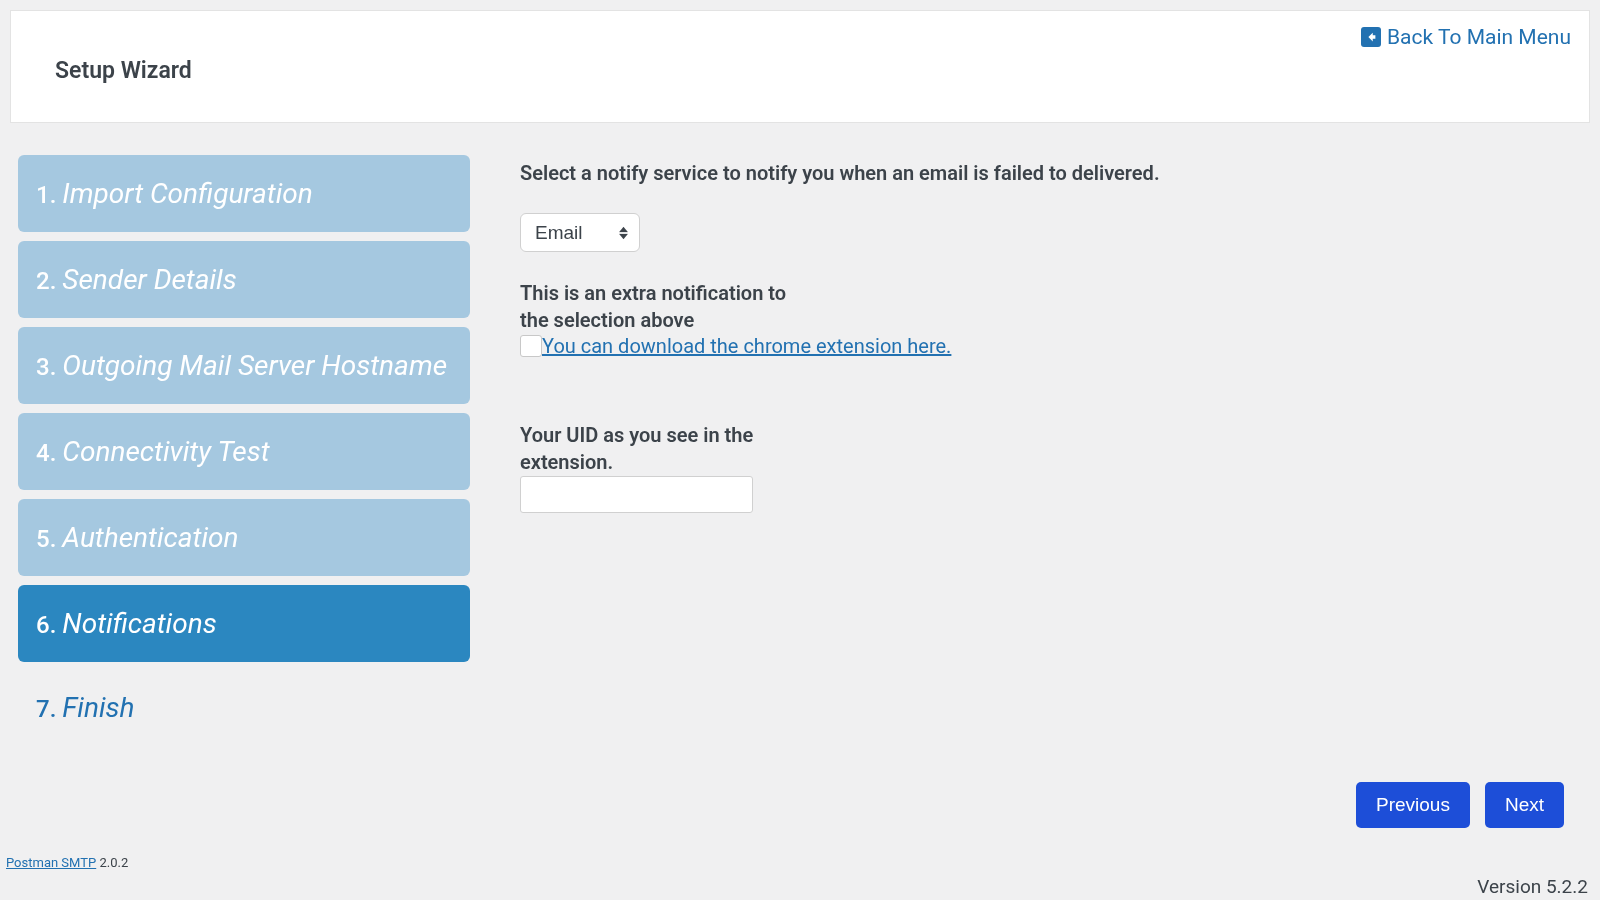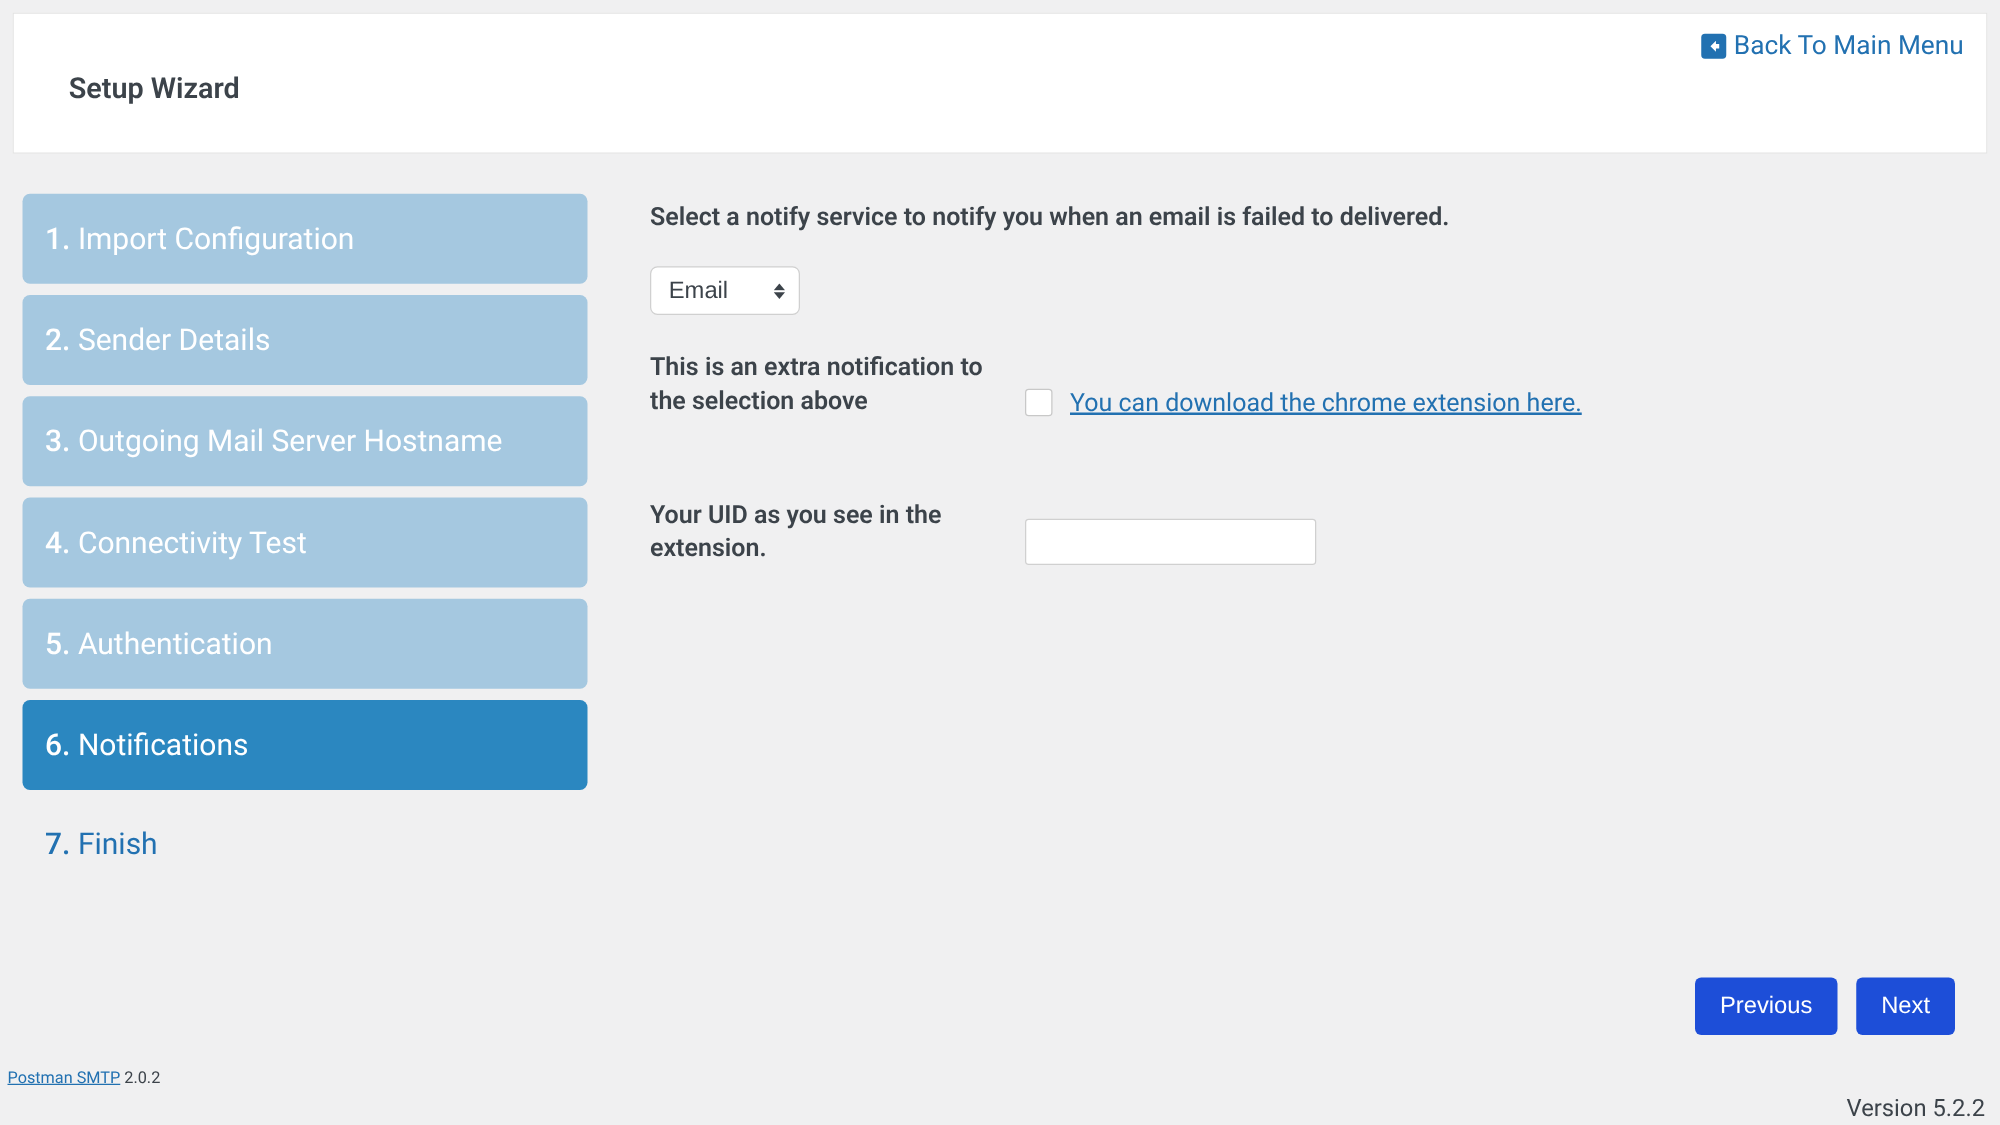--- a/index.html
+++ b/index.html
@@ -76,21 +76,22 @@
     display: flex;
     align-items: baseline;
     cursor: pointer;
   }
   .step .num {
     font-size: 24px;
     font-weight: 500;
     margin-right: 6px;
   }
   .step .label {
-    font-size: 24px;
+    font-size: 28px;
+    font-style: italic;
   }
   .step.active {
     background: #2b87c0;
   }
   .step.future {
     background: transparent;
     color: #2271b1;
     padding: 20px 18px;
   }
   .step.future .num {
@@ -140,36 +141,36 @@
     fill: #3c434a;
   }
   .section-title {
     font-size: 26px;
     font-weight: 600;
     color: #3c434a;
     margin-bottom: 50px;
   }
   .form-row {
     display: flex;
-    align-items: flex-end;
+    align-items: flex-start;
     margin-bottom: 64px;
+    flex-direction: column;
   }
   .form-row .lbl {
     width: 300px;
     font-size: 20px;
     font-weight: 600;
     color: #3c434a;
     line-height: 1.35;
     padding-right: 20px;
   }
   .form-row .ctrl {
     flex: 1;
     display: flex;
     align-items: center;
-    gap: 14px;
   }
   .form-row.tight {
     margin-bottom: 0;
   }
   input[type="checkbox"].chk {
     width: 22px;
     height: 22px;
     border: 1px solid #c8c8c8;
     border-radius: 3px;
     appearance: none;

